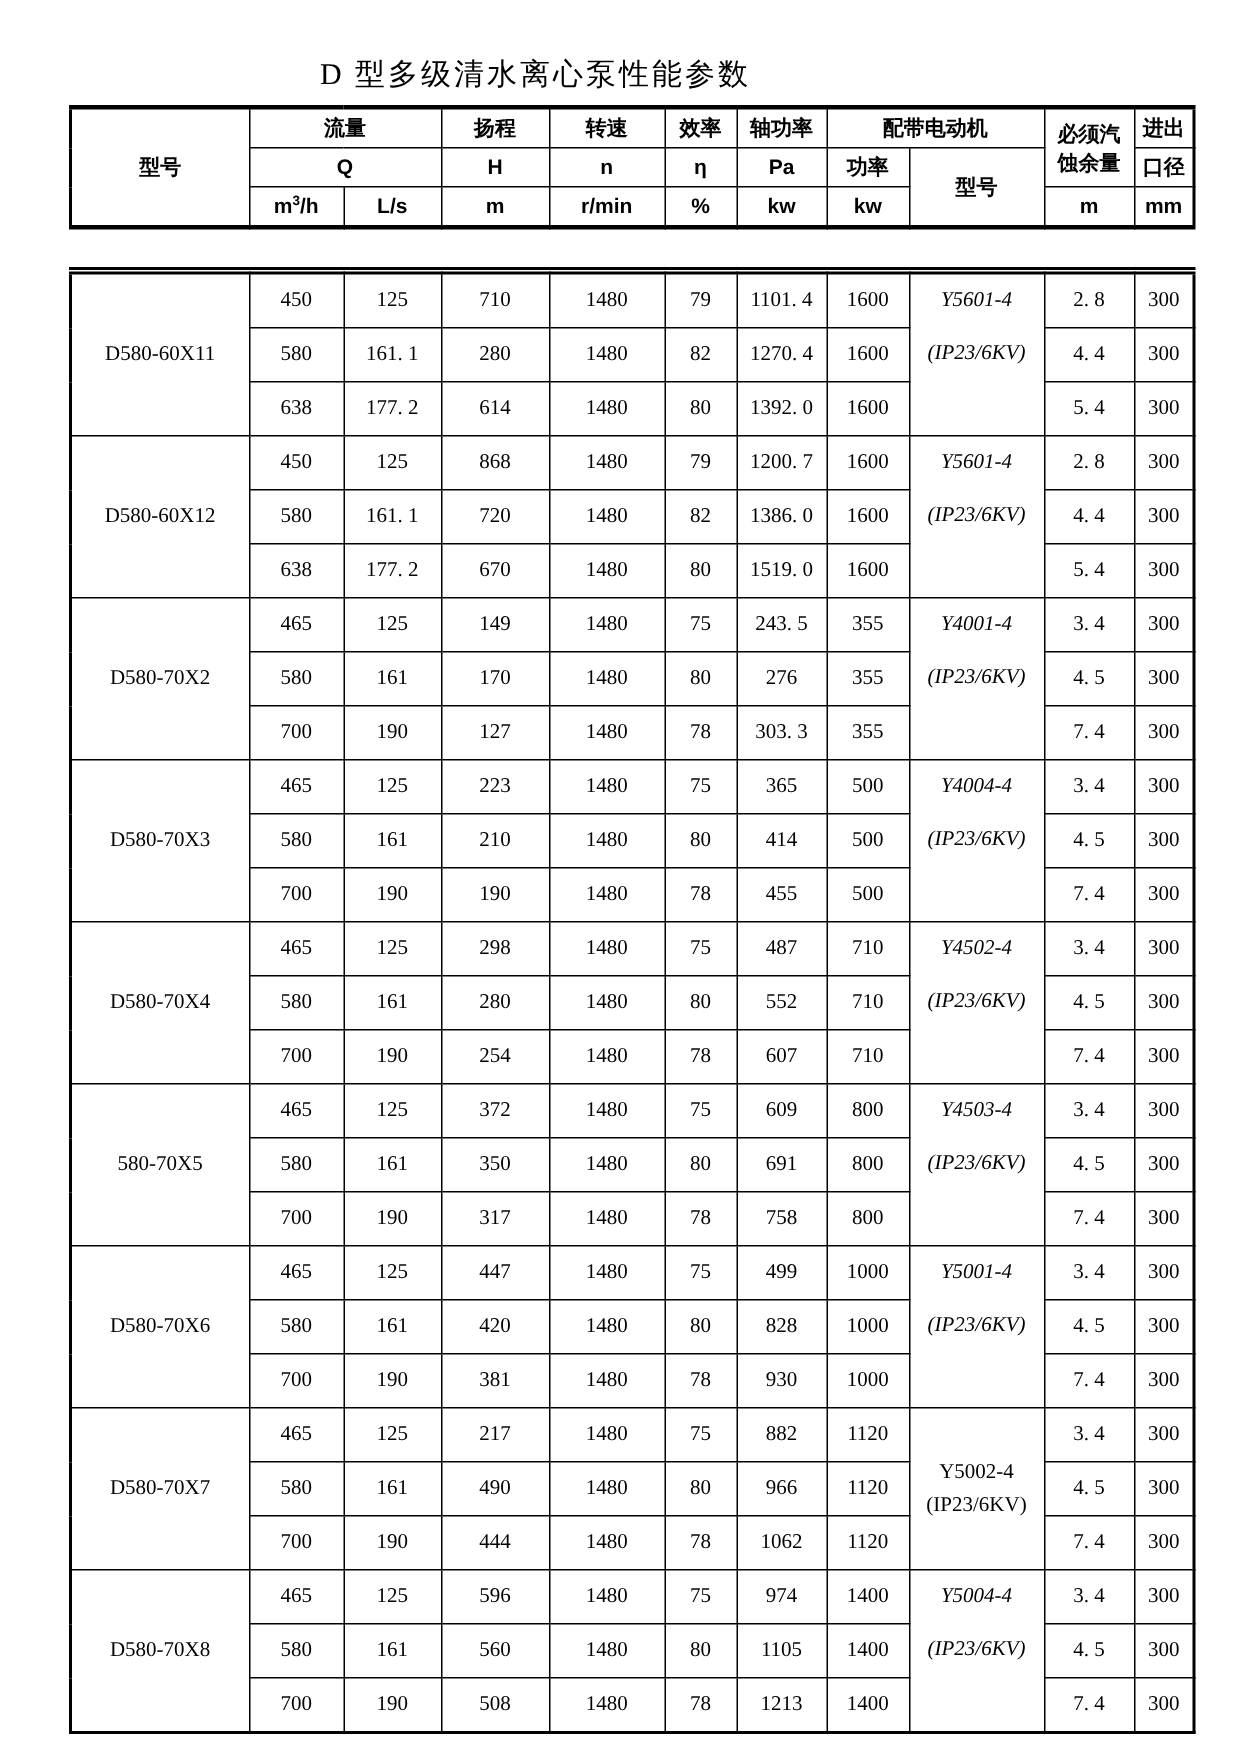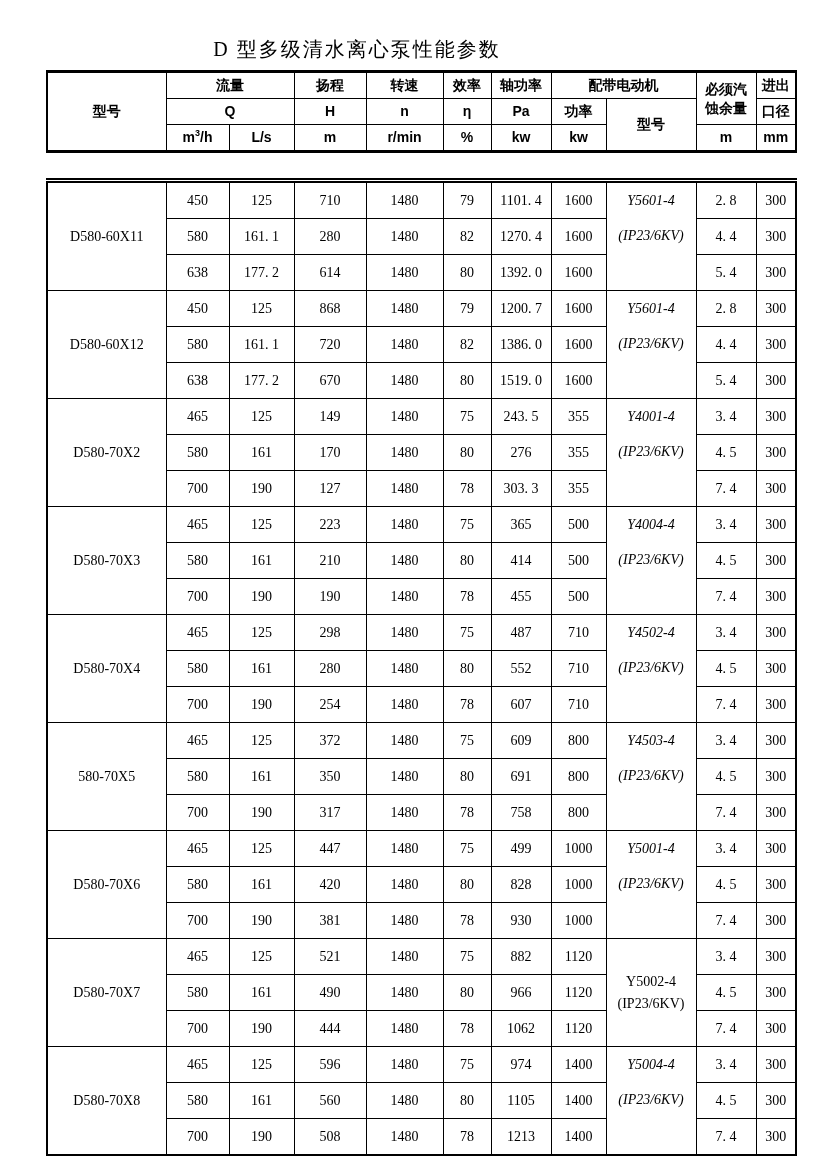--- a/index.html
+++ b/index.html
@@ -427,21 +427,21 @@
       <td>930</td>
       <td>1000</td>
       <td>7. 4</td>
       <td>300</td>
     </tr>
 
     <tr>
       <td rowspan="3">D580-70X7</td>
       <td>465</td>
       <td>125</td>
-      <td>521</td>
+      <td>217</td>
       <td>1480</td>
       <td>75</td>
       <td>882</td>
       <td>1120</td>
       <td rowspan="3" class="motor-cell motor-middle">
         <div class="motor-line">Y5002-4</div>
         <div class="motor-line">(IP23/6KV)</div>
       </td>
       <td>3. 4</td>
       <td>300</td>

